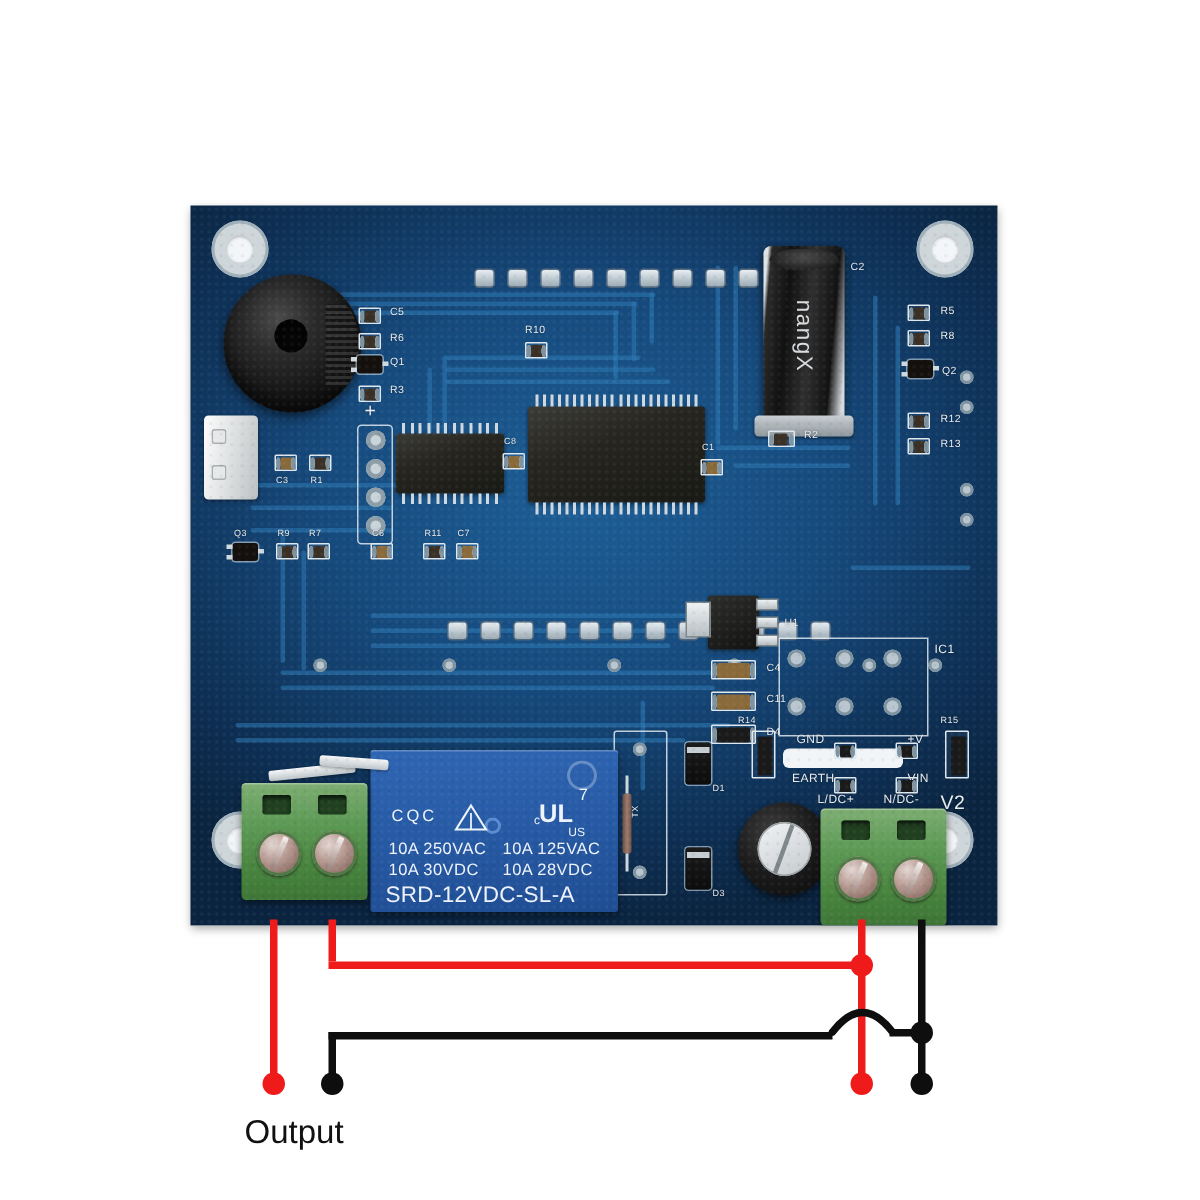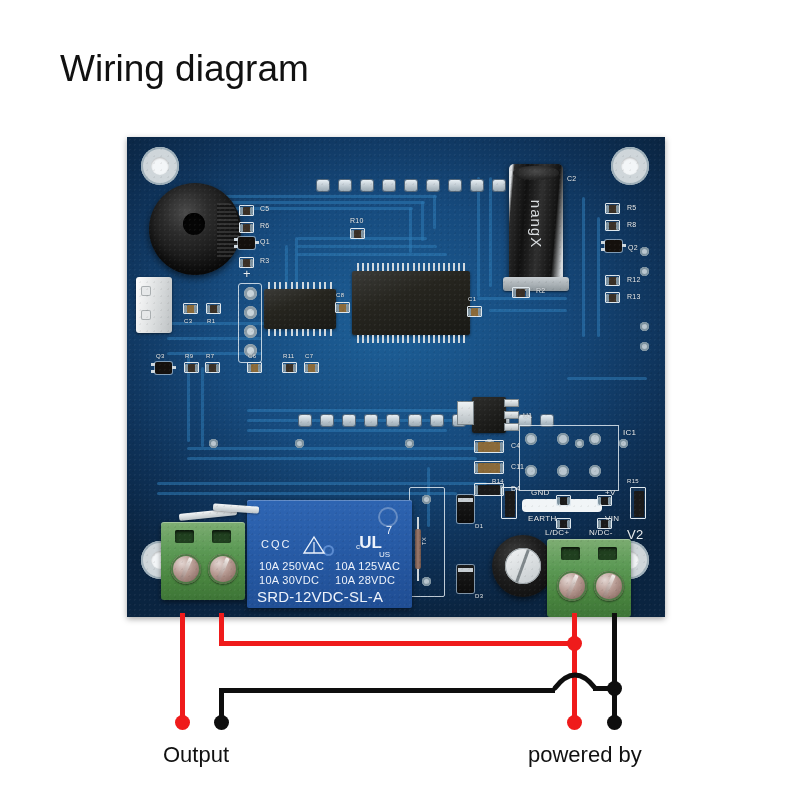--- a/index.html
+++ b/index.html
@@ -308,21 +308,20 @@
     position:absolute;font-size:22px;color:#111;
     font-family:"Liberation Sans", sans-serif;white-space:nowrap;
   }
   svg.hop{position:absolute;overflow:visible;}
 </style>
 </head>
 <body>
 
 <div id="stage">
 
-  <div class="title">Wiring diagram</div>
 
   <div class="pcb">
     <div class="pcb-clip">
 
       <div class="tracegrp">
         <div class="trace h" style="left:60px;top:58px;width:250px;"></div>
         <div class="trace h" style="left:60px;top:64px;width:238px;"></div>
         <div class="trace h" style="left:60px;top:70px;width:226px;"></div>
         <div class="trace v" style="left:306px;top:58px;height:34px;"></div>
         <div class="trace v" style="left:294px;top:64px;height:40px;"></div>
@@ -808,15 +807,14 @@
     <path d="M 5 20 Q 25 -6 45 20" fill="none" stroke="#0e0e0e" stroke-width="5" stroke-linecap="round"></path>
   </svg>
 
   <div class="wire black h" style="left:593px;top:686px;width:25px;"></div>
 
   <div class="wire black v" style="left:612px;top:613px;height:110px;"></div>
   <div class="node black" style="left:607px;top:681px;"></div>
   <div class="node black" style="left:607px;top:715px;"></div>
 
   <div class="wlabel" style="left:163px;top:742px;">Output</div>
-  <div class="wlabel" style="left:528px;top:742px;">powered by</div>
 
 </div>
 
 </body></html>

